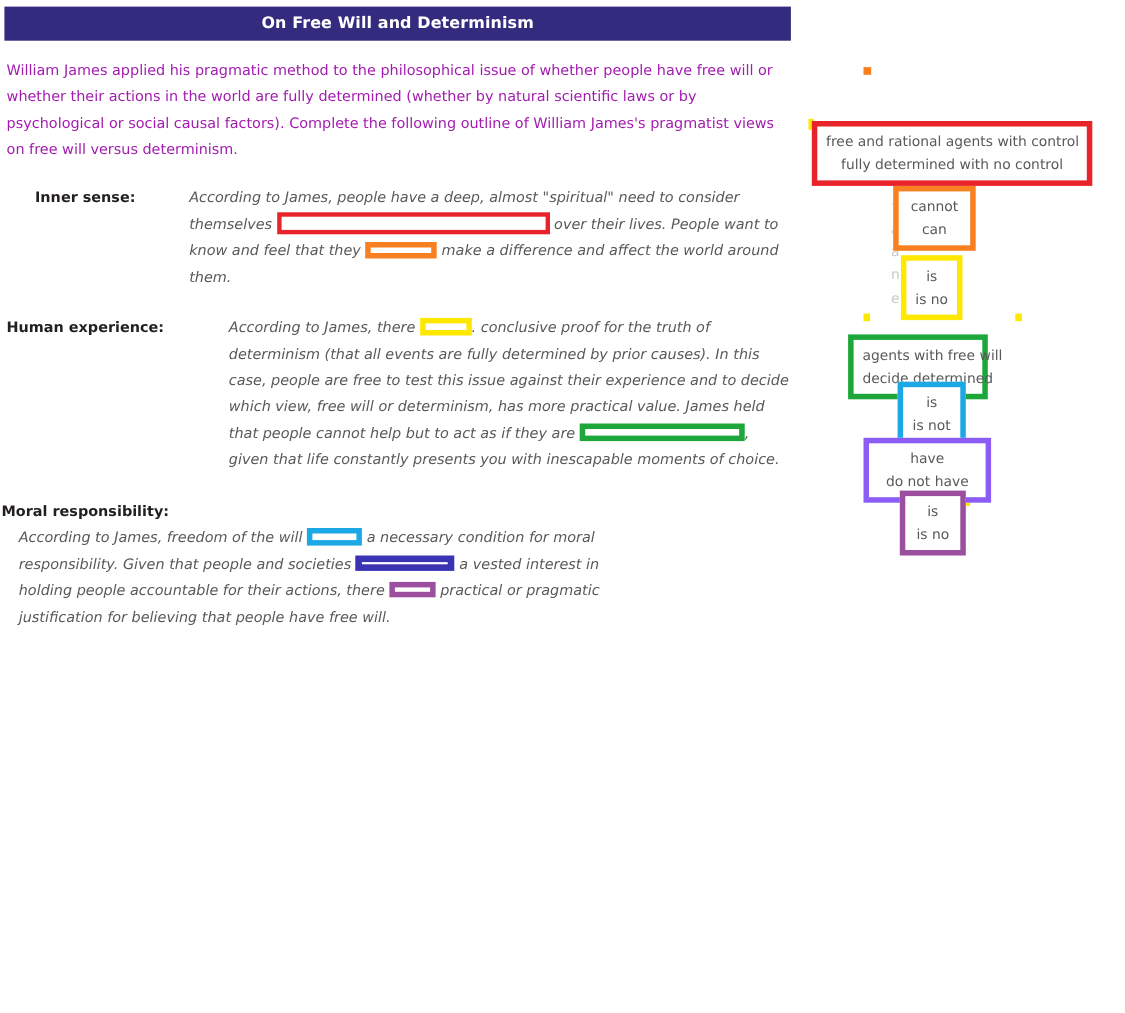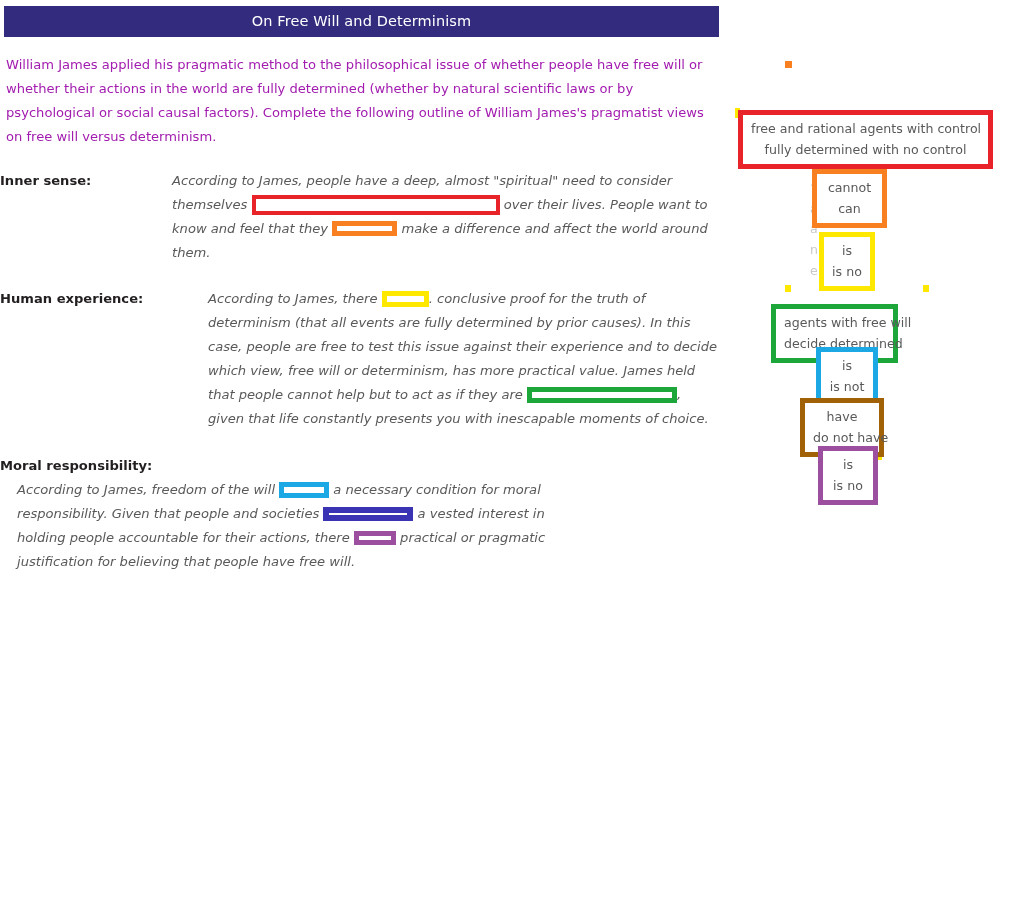--- a/index.html
+++ b/index.html
@@ -21,21 +21,21 @@
     position: absolute;
     left: 0;
     top: 0;
     width: 720px;
   }
 
   #title-bar {
     background: #332C7E;
     color: #ffffff;
     font-size: 14.5px;
-    font-weight: normal;
+    font-weight: bold;
     text-align: center;
     padding: 7px 0 8px 0;
     letter-spacing: 0.1px;
     margin: 6px 0 0 4px;
     width: 715px;
     box-sizing: border-box;
   }
 
   #intro {
     margin: 16px 8px 0 6px;
@@ -47,21 +47,21 @@
 
   .section {
     position: relative;
     margin-top: 20px;
     display: flex;
     align-items: flex-start;
   }
   .section-label {
     width: 155px;
     min-width: 155px;
-    text-align: left;
+    text-align: center;
     font-size: 13.1px;
     font-weight: bold;
     color: #231f20;
     padding-top: 0px;
     line-height: 24px;
   }
   .section-body {
     margin-left: 17px;
     width: 545px;
     font-size: 13.1px;
@@ -194,21 +194,21 @@
   <div class="opt-box" id="option-green" style="left:41px; top:287px; width:127px; border:5px solid #1DA639;margin-top:17px;">
     <span class="opt-line">agents with free will</span>
     <span class="opt-line">decide determined</span>
   </div>
 
   <div class="opt-box" id="option-cyan" style="left:86px; top:347px; width:62px; border:5px solid #1CA8E4;">
     <span class="opt-line">is</span>
     <span class="opt-line">is not</span>
   </div>
 
-  <div class="opt-box" id="option-blue" style="left:70px; top:398px; width:84px; border:5px solid #a16207;">
+  <div class="opt-box" id="option-blue" style="left:55px; top:398px; width:116px; border:5px solid #8b5cf6;">
     <span class="opt-line">have</span>
     <span class="opt-line">do not have</span>
   </div>
 
   <div class="opt-box" id="option-purple" style="left:88px; top:446px; width:60px; border:5px solid #9B4F9E;">
     <span class="opt-line">is</span>
     <span class="opt-line">is no</span>
   </div>
 
 </div>

